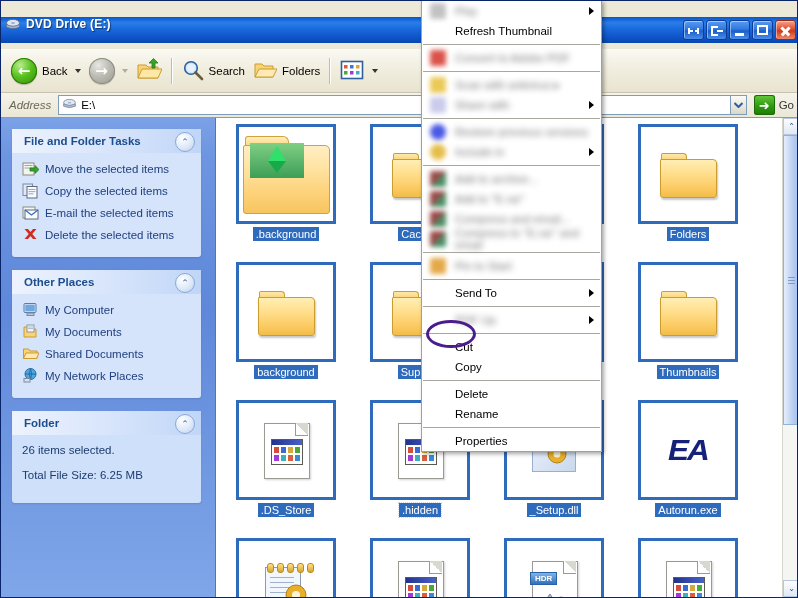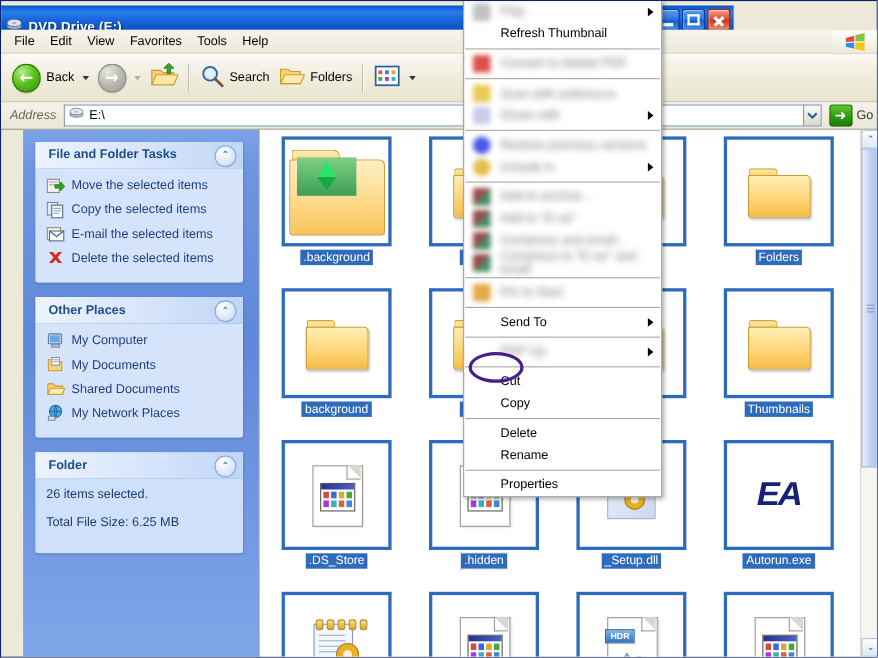--- a/index.html
+++ b/index.html
@@ -8,23 +8,23 @@
     font-family:"Liberation Sans", sans-serif;
     font-size:11px;
     background:#ece9d8;
     -webkit-font-smoothing:none;
   }
   #app{position:relative;width:798px;height:598px;overflow:hidden;
        border:1px solid #0a246a;box-sizing:border-box;}
 
   
   .titlebar{
-    position:absolute;left:0;top:4px;width:666px;height:26px;
+    position:absolute;left:0;top:16px;width:798px;height:26px;
     background:linear-gradient(to bottom,#0a56c8 0%,#1164d8 8%,#2b7ee8 22%,#1a6ade 45%,#0d52c4 82%,#0a47b0 100%);
-    display:flex;align-items:flex-end;box-sizing:border-box;padding-left:4px;
+    display:flex;align-items:flex-start;box-sizing:border-box;padding-left:4px;
   }
   .title-ico{width:16px;height:16px;position:relative;flex:0 0 auto;margin-right:5px;}
   .tb-text{color:#fff;font-weight:bold;font-size:12px;text-shadow:1px 1px 1px rgba(0,0,0,.5);
            font-family:"Liberation Sans",sans-serif;letter-spacing:.2px;}
   .tb-btns{position:absolute;right:3px;top:3px;display:flex;gap:2px;}
   .tbb{width:21px;height:20px;border-radius:3px;border:1px solid #0c3c94;
        box-sizing:border-box;position:relative;
        background:linear-gradient(to bottom,#5b9bf0 0%,#2f79e0 45%,#1c5fc8 55%,#4a8ce8 100%);
        box-shadow:inset 1px 1px 0 rgba(255,255,255,.45);}
   .tbb.close{background:linear-gradient(to bottom,#f3a38a 0%,#e2593a 40%,#cf3a18 55%,#ef8a68 100%);
@@ -73,21 +73,21 @@
     box-shadow:inset 0 0 0 1px #1d6b05;display:flex;align-items:center;justify-content:center;
     color:#fff;font-size:13px;font-family:"DejaVu Sans",sans-serif;font-weight:bold;}
   .golabel{margin-left:4px;font-size:11.5px;color:#333;}
 
   
   .workarea{position:absolute;left:0;top:117px;width:798px;height:479px;display:flex;box-sizing:border-box;}
 
   
   .sidebar{width:215px;flex:0 0 215px;height:479px;box-sizing:border-box;overflow:hidden;
     background:linear-gradient(to bottom,#7ba2e7 0%,#6d95e0 8%,#5f88da 40%,#7fa6e8 100%);
-    border-right:1px solid #4a76c8;padding:11px 10px 0 11px;margin-left:20px;}
+    border-right:1px solid #4a76c8;padding:11px 10px 0 11px;}
   .panel{width:189px;margin-bottom:13px;border-radius:0 0 3px 3px;overflow:hidden;
     box-shadow:0 1px 2px rgba(0,0,0,.12);}
   .panel-hd{height:24px;display:flex;align-items:center;position:relative;box-sizing:border-box;padding-left:12px;
     background:linear-gradient(to right,#edf3fd 0%,#d6e4fb 55%,#c0d6f7 100%);}
   .panel-hd-t{font-weight:bold;font-size:11.5px;color:#1b4d8f;font-family:"Liberation Sans",sans-serif;}
   .chev{position:absolute;right:6px;top:3px;width:18px;height:18px;border-radius:50%;
     background:radial-gradient(circle at 35% 30%,#ffffff,#dbe7f8 60%,#b9cdf0 100%);
     border:1px solid #8aa9d8;display:flex;align-items:center;justify-content:center;
     color:#2a5ea8;font-size:9px;line-height:1;font-family:"DejaVu Sans",sans-serif;}
   .panel-bd{background:#d6e4fb;padding:7px 8px 9px 10px;}
@@ -212,36 +212,20 @@
         <i style="left:13px;top:4px;width:2px;height:10px;"></i>
         <i style="left:4px;top:12px;width:11px;height:2px;"></i>
       </div>
       <div class="tbb close">
         <i style="left:4px;top:8.5px;width:11px;height:2.5px;transform:rotate(45deg);"></i>
         <i style="left:4px;top:8.5px;width:11px;height:2.5px;transform:rotate(-45deg);"></i>
       </div>
     </div>
   </div>
 
-  <div class="menubar">
-    <span class="mi">File</span>
-    <span class="mi">Edit</span>
-    <span class="mi">View</span>
-    <span class="mi">Favorites</span>
-    <span class="mi">Tools</span>
-    <span class="mi">Help</span>
-    <span class="winflag">
-      <svg width="19" height="17" viewBox="0 0 19 17">
-        <path d="M1 4.5 L8.6 2.4 L8.6 7.8 L1 8.2Z" fill="#e8463a"></path>
-        <path d="M9.6 2.1 L18 0 L18 7.6 L9.6 7.8Z" fill="#8ac53e"></path>
-        <path d="M1 9.2 L8.6 8.9 L8.6 14.3 L1 12.4Z" fill="#2f8fd8"></path>
-        <path d="M9.6 8.8 L18 8.6 L18 16.4 L9.6 14.5Z" fill="#f5c518"></path>
-      </svg>
-    </span>
-  </div>
 
   <div class="toolbar">
     <div class="tbitem">
       <span class="circbtn circ-green">
           <span class="wht-arrow">←</span>
         </span>
       <span class="tblabel">Back</span>
     </div>
     <div class="arrowbtn">
         <span class="caret"></span>

